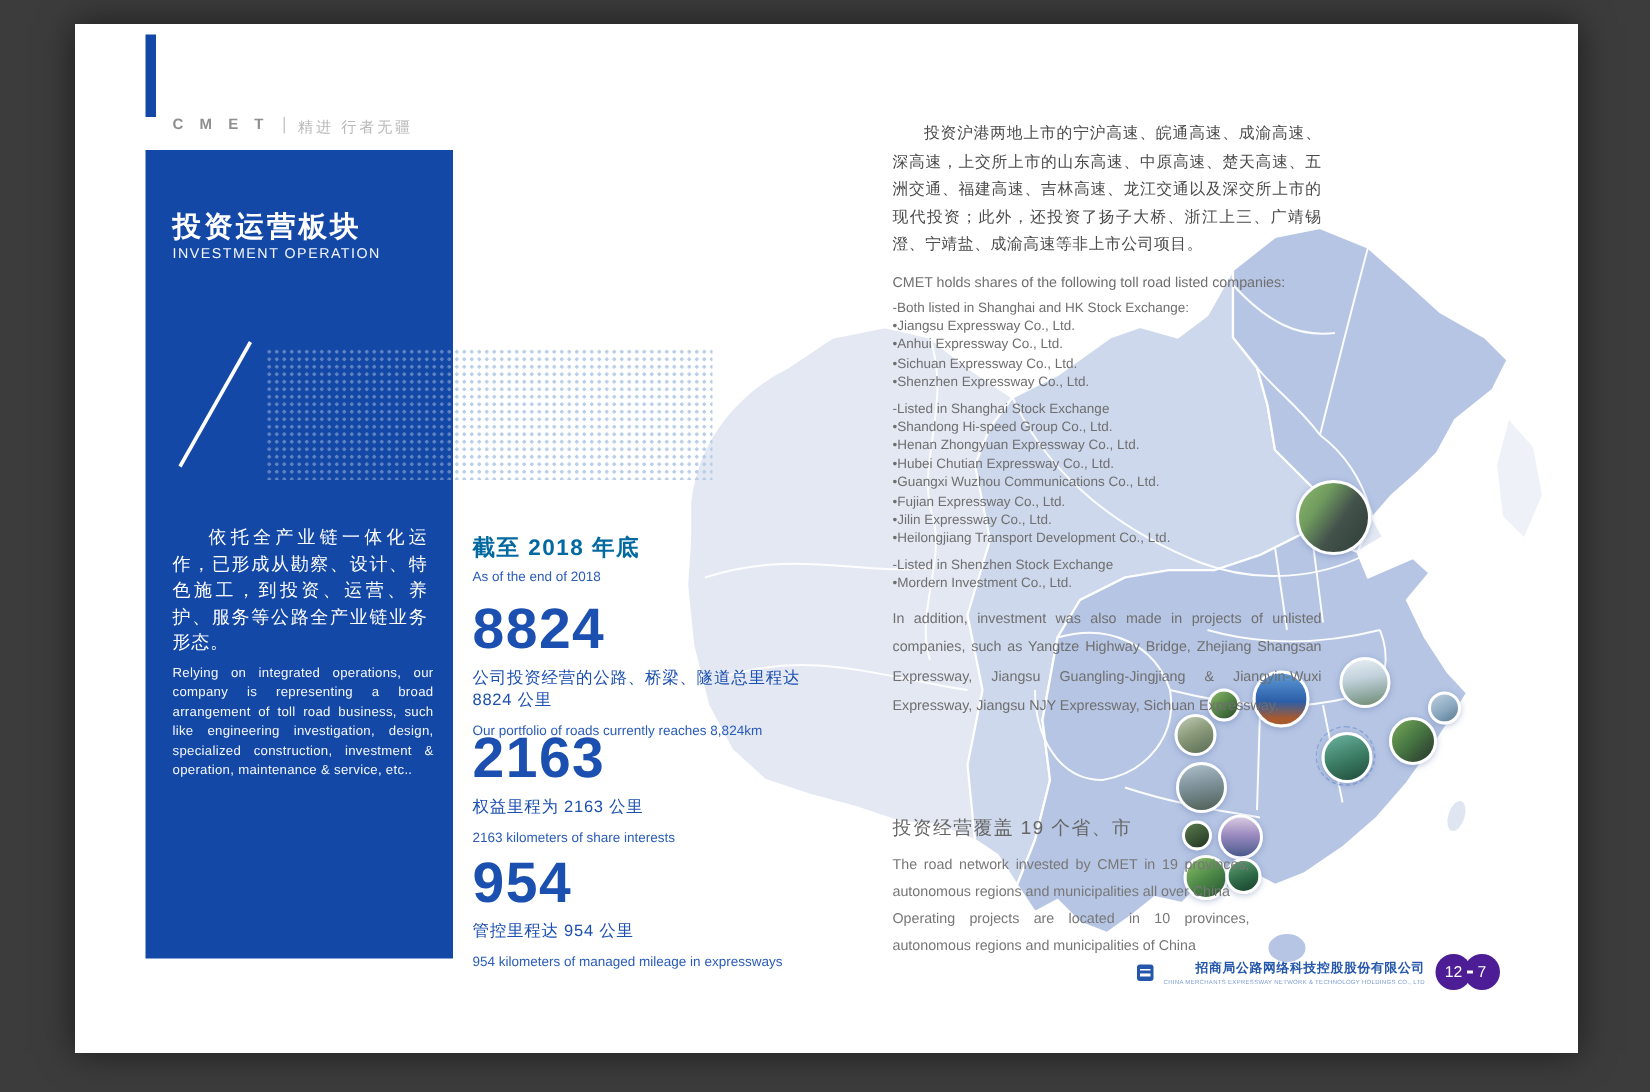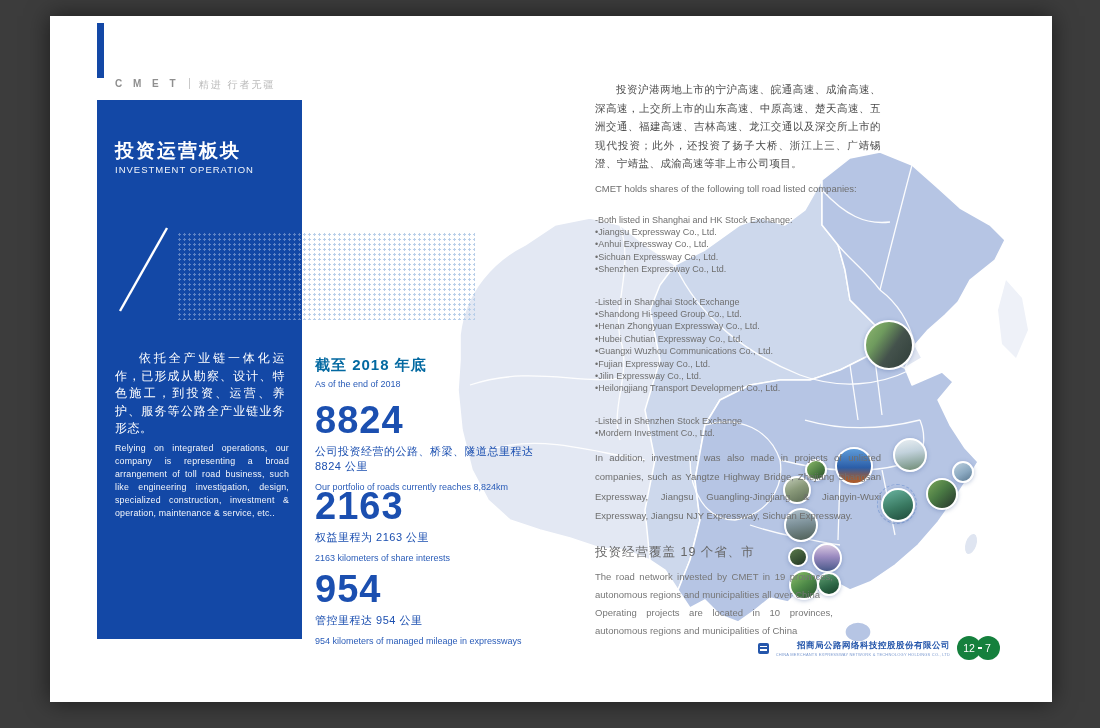--- a/index.html
+++ b/index.html
@@ -36,39 +36,39 @@
   .asof-zh{position:absolute;left:265px;top:340px;font-size:15px;font-weight:600;color:#0369a1;letter-spacing:1px;}
   .asof-en{position:absolute;left:265px;top:363px;font-size:9px;color:#2a5cb8;}
   .stat{position:absolute;left:265px;width:235px;}
   .stat .num{font-size:38px;font-weight:bold;line-height:40px;color:#1b4fb0;letter-spacing:1px;}
   .stat .cap-zh{margin-top:4px;font-size:11px;color:#1b4fb0;letter-spacing:.5px;}
   .stat .cap-en{margin-top:8px;font-size:9px;color:#2a5cb8;}
   
   .rcol{position:absolute;left:545px;top:64px;width:286px;color:#4f4f4f;}
   .intro-zh{font-size:10.5px;line-height:18.5px;text-align:justify;text-indent:2em;color:#4a4a4a;letter-spacing:.4px;}
   .holds{margin-top:10px;font-size:9.5px;color:#6f6f6f;}
-  .co-group{margin-top:20px;font-size:9px;line-height:12.4px;color:#6f6f6f;}
+  .co-group{margin-top:5px;font-size:9px;line-height:12.4px;color:#6f6f6f;}
   .addition{margin-top:8px;font-size:9.5px;line-height:19.5px;color:#6f6f6f;text-align:justify;}
   .coverage{position:absolute;left:545px;top:527px;width:246px;}
   .coverage .cz{font-size:12.5px;line-height:19.5px;color:#666;letter-spacing:1px;}
   .coverage .ce{margin-top:5px;width:238px;font-size:9.5px;line-height:18px;color:#777;text-align:justify;}
   
   .map{position:absolute;left:400px;top:114px;}
   .photo{position:absolute;border-radius:50%;border:2px solid #fff;box-shadow:0 1px 4px rgba(60,90,150,.35);}
   .photo-ring{position:absolute;border-radius:50%;border:1px dashed #8aa6d8;}
   
   .footer{position:absolute;right:52px;top:620px;display:flex;align-items:center;gap:7px;}
   .co-name{text-align:right;}
   .co-name .zh{font-size:8.5px;font-weight:bold;color:#2456ab;letter-spacing:.5px;white-space:nowrap;}
   .co-name .en{font-size:4px;color:#7d9bd0;letter-spacing:.2px;white-space:nowrap;}
   .logo-mark{width:11px;height:11px;background:#2456ab;border-radius:2px;position:relative;flex:0 0 auto;}
   .logo-mark:before{content:"";position:absolute;left:2px;right:2px;top:3px;height:1.5px;background:#fff;}
   .logo-mark:after{content:"";position:absolute;left:2px;right:2px;top:6.5px;height:1.5px;background:#fff;}
   .pages{display:flex;align-items:center;position:relative;}
-  .pg{width:24px;height:24px;border-radius:50%;background:#15803d;color:#fff;font-size:10.5px;display:flex;align-items:center;justify-content:center;}
+  .pg{width:24px;height:24px;border-radius:50%;background:#4c1d95;color:#fff;font-size:10.5px;display:flex;align-items:center;justify-content:center;}
   .pg.right{margin-left:-5px;}
   .pg-dash{position:absolute;left:21px;top:11px;width:4px;height:2px;background:#fff;z-index:2;}
 </style>
 </head>
 <body>
 
 <div class="page">
 
   <div class="accent-bar"></div>
   <div class="hdr">

